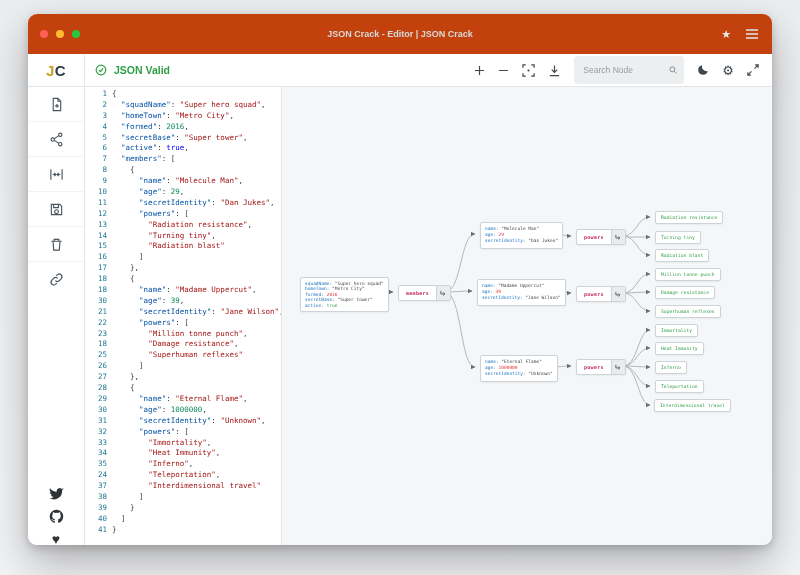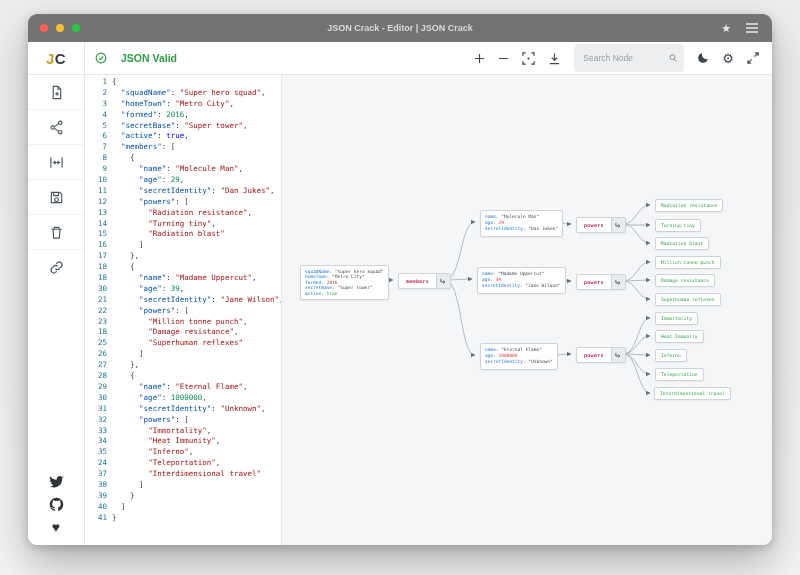--- a/index.html
+++ b/index.html
@@ -2,21 +2,21 @@
 <html><head>
 <meta charset="utf-8">
 <style>
   html,body{margin:0;padding:0}
   body{width:800px;height:575px;background:linear-gradient(#ebedef,#f2f3f5);overflow:hidden;
        font-family:"Liberation Sans",sans-serif;position:relative}
   .window{position:absolute;left:28px;top:14px;width:744px;height:531px;border-radius:9px;
           overflow:hidden;background:#fff;
           box-shadow:0 18px 42px rgba(0,0,0,.28),0 3px 10px rgba(0,0,0,.18)}
   
-  .titlebar{height:28px;background:#737373;display:flex;align-items:center;position:relative}
+  .titlebar{height:40px;background:#c2410c;display:flex;align-items:center;position:relative}
   .lights{display:flex;gap:8px;margin-left:12px;z-index:2}
   .light{width:8px;height:8px;border-radius:50%}
   .light.red{background:#ff5f57}.light.yellow{background:#febc2e}.light.green{background:#28c840}
   .wtitle{position:absolute;left:0;right:0;text-align:center;font-size:9px;font-weight:bold;color:#d9dadb}
   .tb-right{margin-left:auto;display:flex;align-items:center;gap:15px;margin-right:14px;z-index:2;color:#e6e6e7}
   .star{font-size:11px;line-height:1}
   
   .main{display:flex;height:503px}
   .sidebar{width:56px;min-width:56px;background:#fff;border-right:1px solid #e3e6e8;
            display:flex;flex-direction:column;align-items:center}
@@ -26,21 +26,21 @@
   .side-btn{width:100%;height:34px;display:flex;align-items:center;justify-content:center;
             color:#49545c;border-bottom:1px solid #f1f3f5;cursor:pointer}
   .side-spacer{flex:1}
   .side-bottom{width:100%;display:flex;flex-direction:column;align-items:center;gap:9px;
                padding-bottom:12px;color:#2e3338}
   .heart{font-size:14px;line-height:12px;color:#2e3338}
   
   .content{flex:1;display:flex;flex-direction:column;min-width:0}
   .toolbar{height:32px;min-height:32px;display:flex;align-items:center;background:#fff;
            border-bottom:1px solid #e3e6e8}
-  .status{display:flex;align-items:center;gap:14px;margin-left:10px;color:#2f9e44;
+  .status{display:flex;align-items:center;gap:7px;margin-left:10px;color:#2f9e44;
           font-size:10.5px;font-weight:bold}
   .toolbar-right{margin-left:auto;display:flex;align-items:center;gap:13px;margin-right:13px;color:#3f4750}
   .tool-btn{display:flex;align-items:center;justify-content:center;cursor:pointer;color:#3f4750}
   .search{display:flex;align-items:center;background:#eceef0;border-radius:4px;height:20px;
           width:96px;padding:4px 7px;gap:5px}
   .search input{border:0;background:transparent;outline:none;width:100%;font-size:8.5px;
                 color:#4b5258;font-family:"Liberation Sans",sans-serif}
   .search input::placeholder{color:#959da5}
   .glyph{font-size:13px;line-height:1}
   

